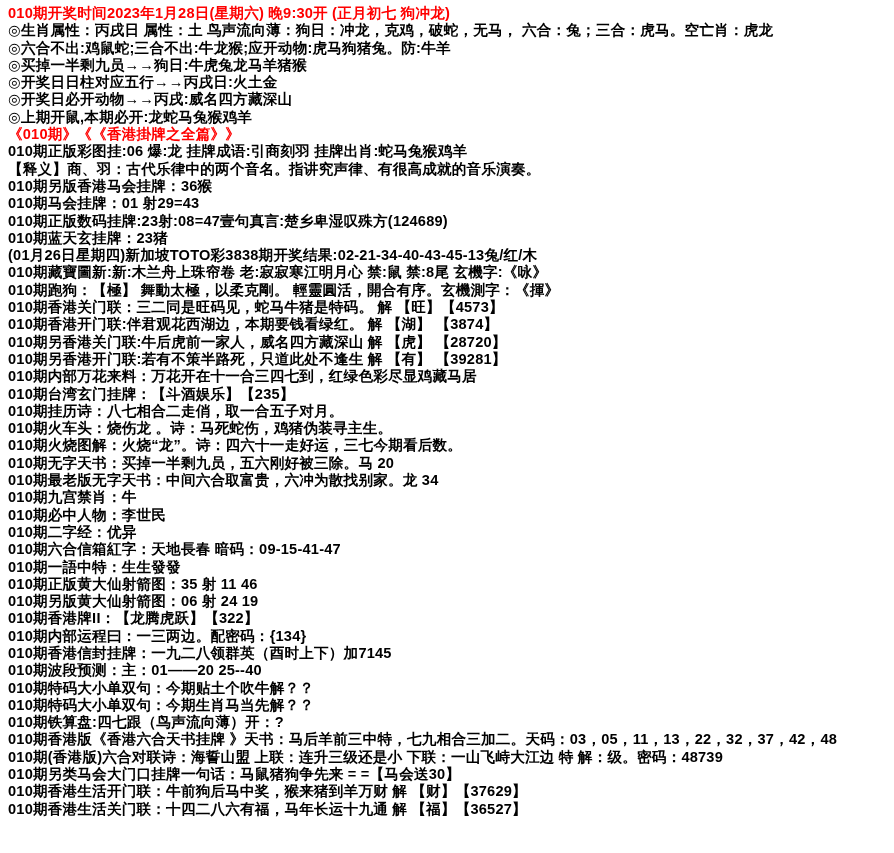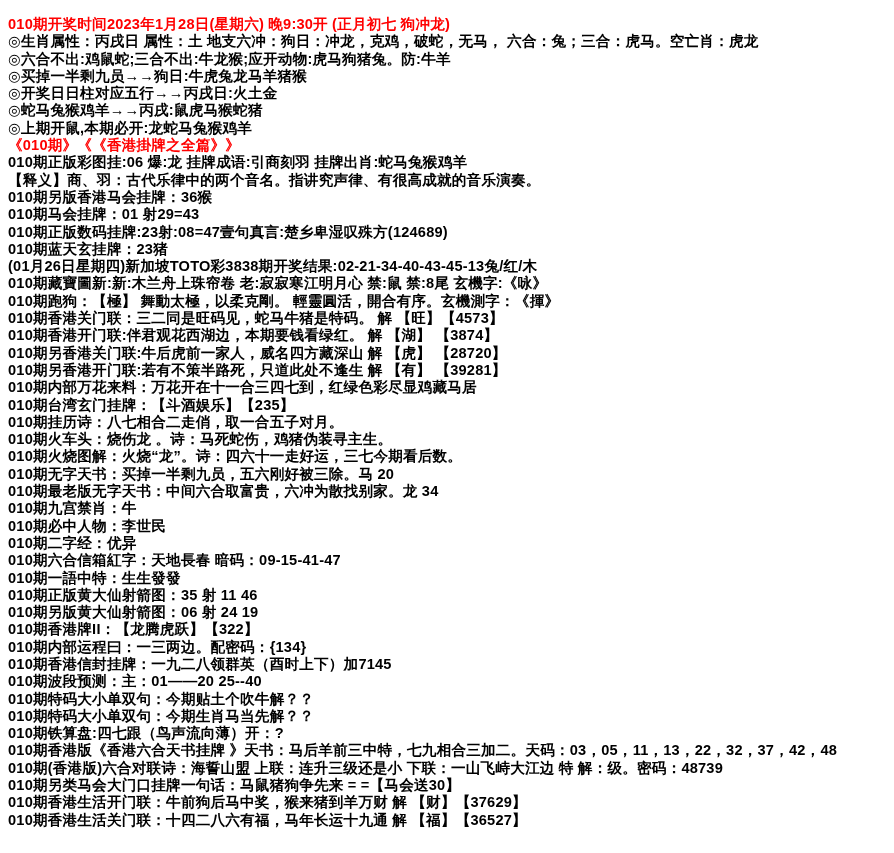--- a/index.html
+++ b/index.html
@@ -7,21 +7,21 @@
     padding: 0;
     background: #ffffff;
     width: 894px;
     height: 853px;
     overflow: hidden;
   }
   main {
     box-sizing: border-box;
     width: 894px;
     height: 853px;
-    padding: 16px 6px 0 8px;
+    padding: 5px 6px 0 8px;
     font-family: "Liberation Sans", "DejaVu Sans", sans-serif;
     font-weight: bold;
     font-size: 14.6px;
     color: #000000;
     letter-spacing: 0.2px;
   }
   .line {
     height: 17.3px;
     line-height: 17.3px;
     white-space: nowrap;
@@ -30,25 +30,25 @@
   .line.red {
     color: #ff0000;
   }
 </style>
 </head>
 <body>
 
 <main>
   <div id="lines-container">
       <div class="line red">010期开奖时间2023年1月28日(星期六) 晚9:30开 (正月初七 狗冲龙)</div>
-      <div class="line">◎生肖属性：丙戌日 属性：土 地支六冲：狗日：冲龙，克鸡，破蛇，无马， 六合：兔；三合：虎马。空亡肖：虎龙</div>
+      <div class="line">◎生肖属性：丙戌日 属性：土 鸟声流向薄：狗日：冲龙，克鸡，破蛇，无马， 六合：兔；三合：虎马。空亡肖：虎龙</div>
       <div class="line">◎六合不出:鸡鼠蛇;三合不出:牛龙猴;应开动物:虎马狗猪兔。防:牛羊</div>
       <div class="line">◎买掉一半剩九员→→狗日:牛虎兔龙马羊猪猴</div>
       <div class="line">◎开奖日日柱对应五行→→丙戌日:火土金</div>
-      <div class="line">◎蛇马兔猴鸡羊→→丙戌:鼠虎马猴蛇猪</div>
+      <div class="line">◎开奖日必开动物→→丙戌:威名四方藏深山</div>
       <div class="line">◎上期开鼠,本期必开:龙蛇马兔猴鸡羊</div>
       <div class="line red">《010期》《《香港掛牌之全篇》》</div>
       <div class="line">010期正版彩图挂:06 爆:龙 挂牌成语:引商刻羽 挂牌出肖:蛇马兔猴鸡羊</div>
       <div class="line">【释义】商、羽：古代乐律中的两个音名。指讲究声律、有很高成就的音乐演奏。</div>
       <div class="line">010期另版香港马会挂牌：36猴</div>
       <div class="line">010期马会挂牌：01 射29=43</div>
       <div class="line">010期正版数码挂牌:23射:08=47壹句真言:楚乡卑湿叹殊方(124689)</div>
       <div class="line">010期蓝天玄挂牌：23猪</div>
       <div class="line">(01月26日星期四)新加坡TOTO彩3838期开奖结果:02-21-34-40-43-45-13兔/红/木</div>
       <div class="line">010期藏寶圖新:新:木兰舟上珠帘卷 老:寂寂寒江明月心 禁:鼠 禁:8尾 玄機字:《咏》</div>

